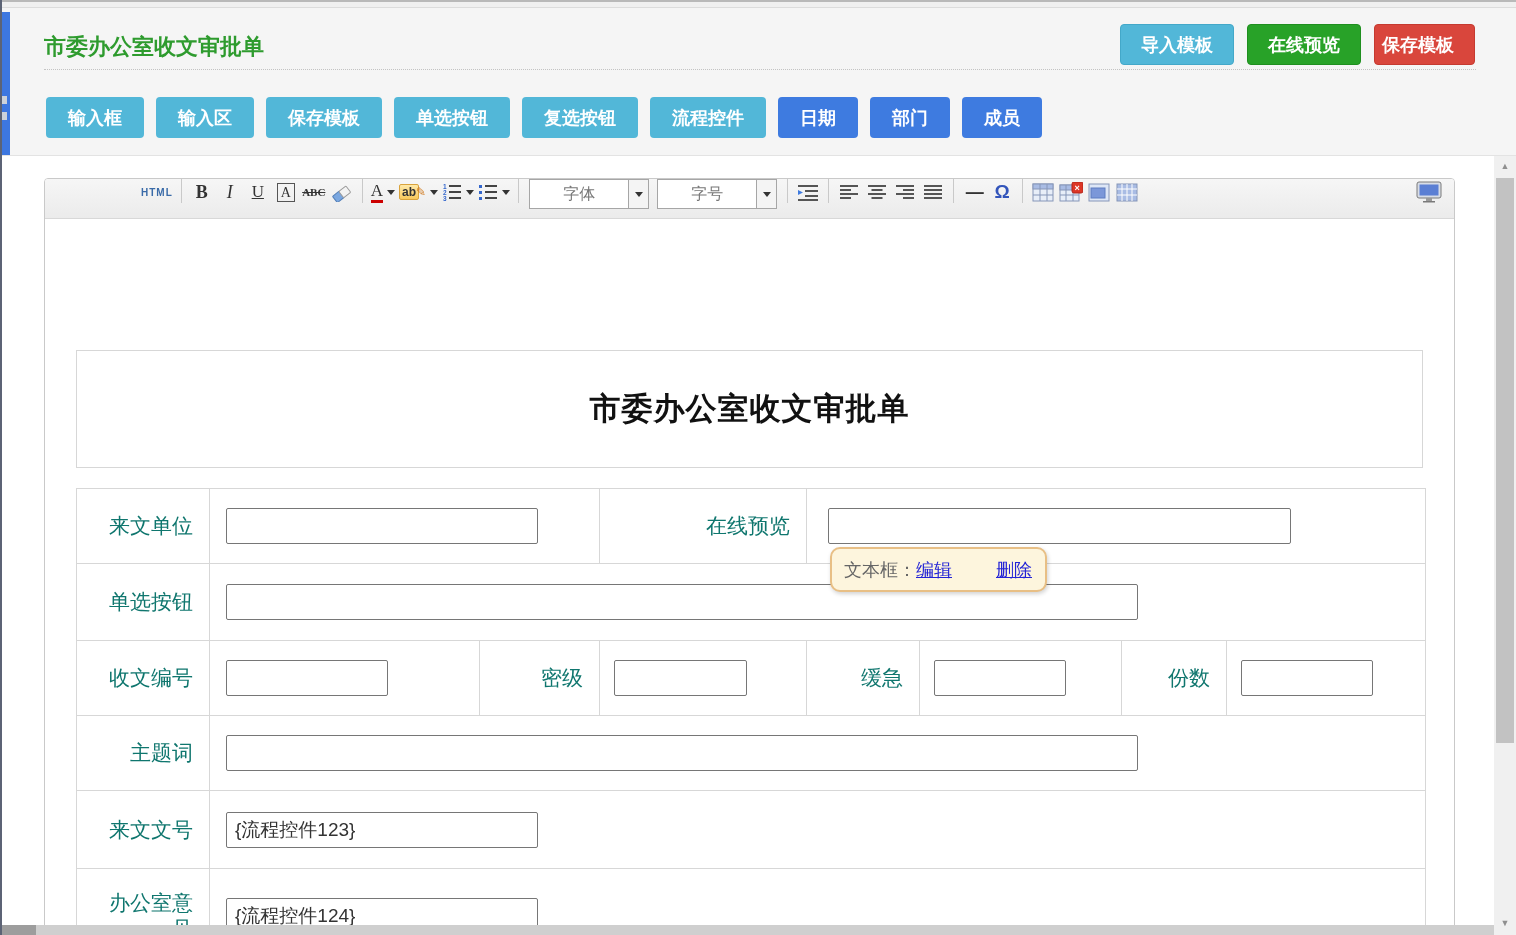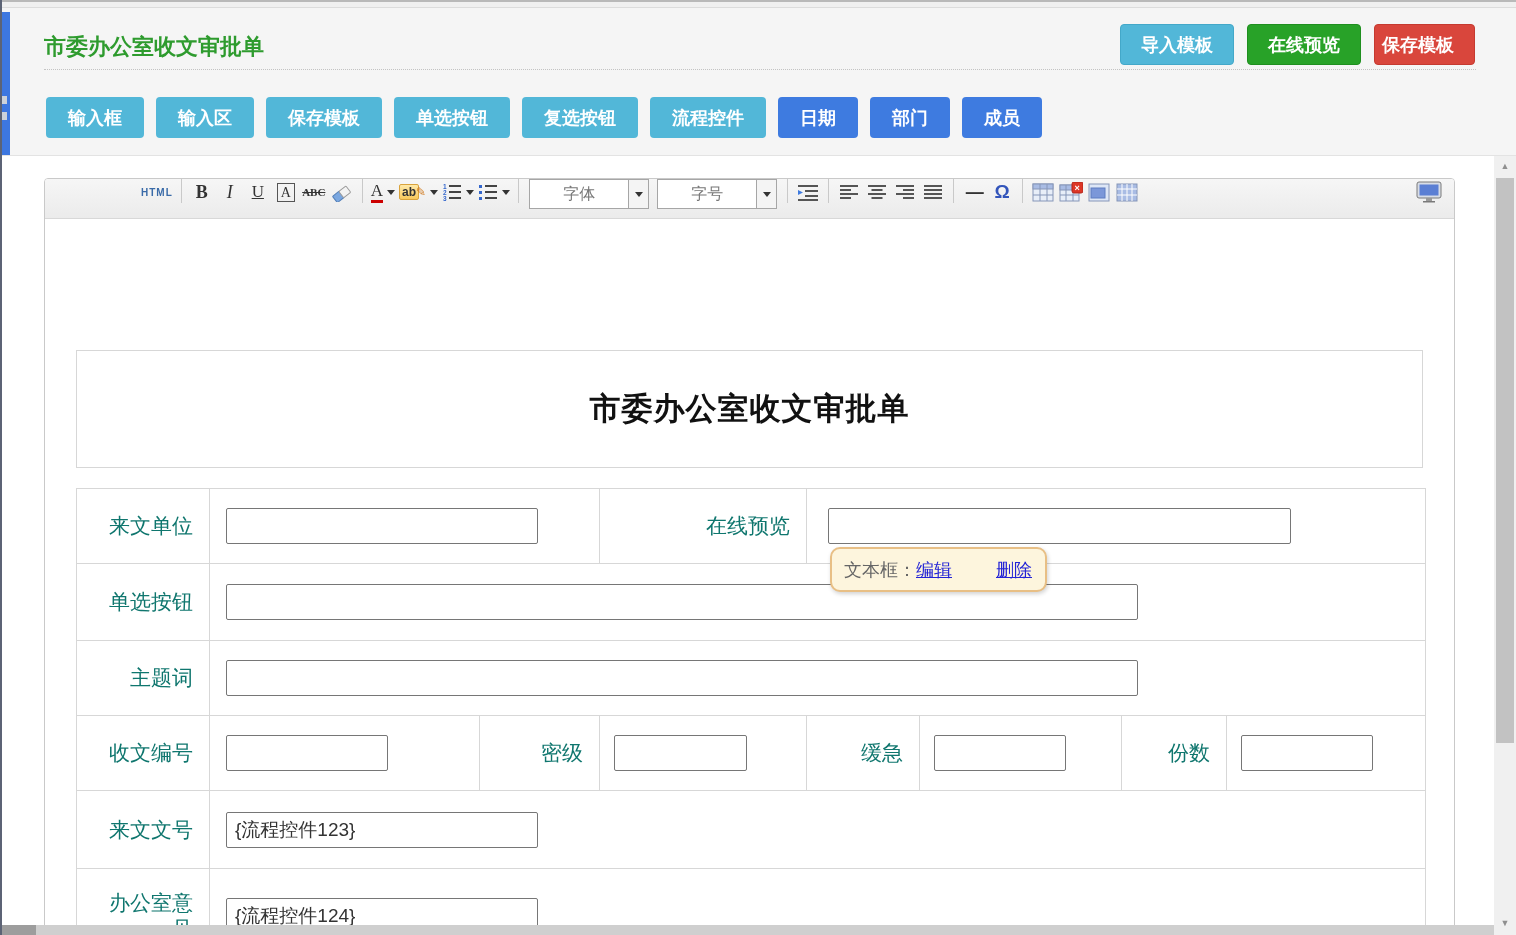--- a/index.html
+++ b/index.html
@@ -377,41 +377,41 @@
             <input class="finput w463" style="">
           </td>
         </tr>
         <tr class="r77">
           <td class="lbl">单选按钮</td>
           <td class="val" colspan="7">
             <input class="finput w912" style="">
           </td>
         </tr>
         <tr class="r75">
+          <td class="lbl">收文编号</td>
+          <td class="val">
+            <input class="finput w162" style="">
+          </td>
+          <td class="lbl">密级</td>
+          <td class="val pad14">
+            <input class="finput w133" style="">
+          </td>
+          <td class="lbl">缓急</td>
+          <td class="val pad14">
+            <input class="finput w132" style="">
+          </td>
+          <td class="lbl">份数</td>
+          <td class="val pad14">
+            <input class="finput w132" style="">
+          </td>
+        </tr>
+        <tr class="r75">
           <td class="lbl">主题词</td>
           <td class="val" colspan="7">
             <input class="finput w912" style="">
-          </td>
-        </tr>
-        <tr class="r75">
-          <td class="lbl">收文编号</td>
-          <td class="val">
-            <input class="finput w162" style="">
-          </td>
-          <td class="lbl">密级</td>
-          <td class="val pad14">
-            <input class="finput w133" style="">
-          </td>
-          <td class="lbl">缓急</td>
-          <td class="val pad14">
-            <input class="finput w132" style="">
-          </td>
-          <td class="lbl">份数</td>
-          <td class="val pad14">
-            <input class="finput w132" style="">
           </td>
         </tr>
         <tr class="r78">
           <td class="lbl">来文文号</td>
           <td class="val" colspan="7">
             <input class="finput w312" value="{流程控件123}" style="">
           </td>
         </tr>
         <tr class="r95">
           <td class="lbl">办公室意见</td>

